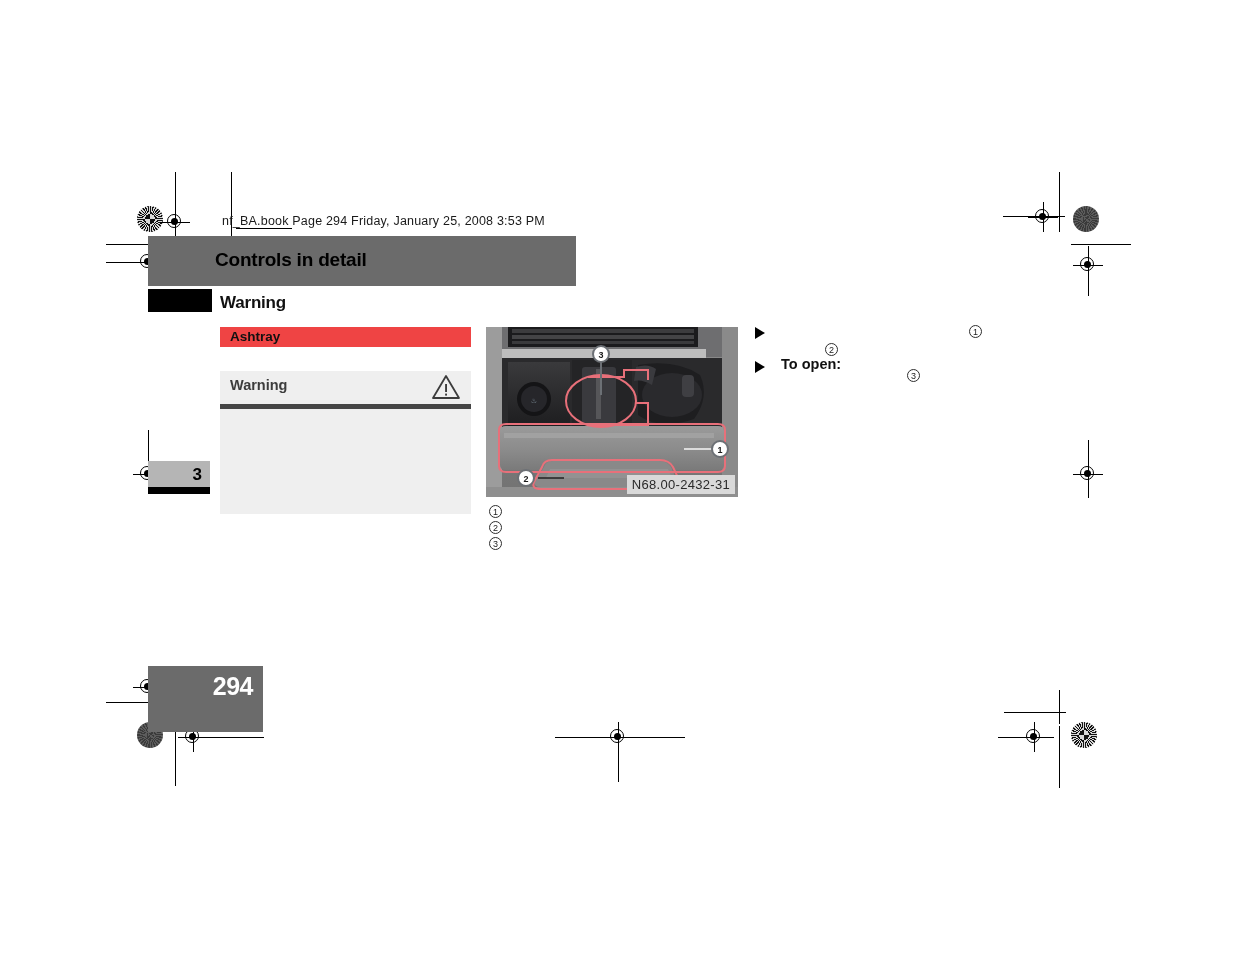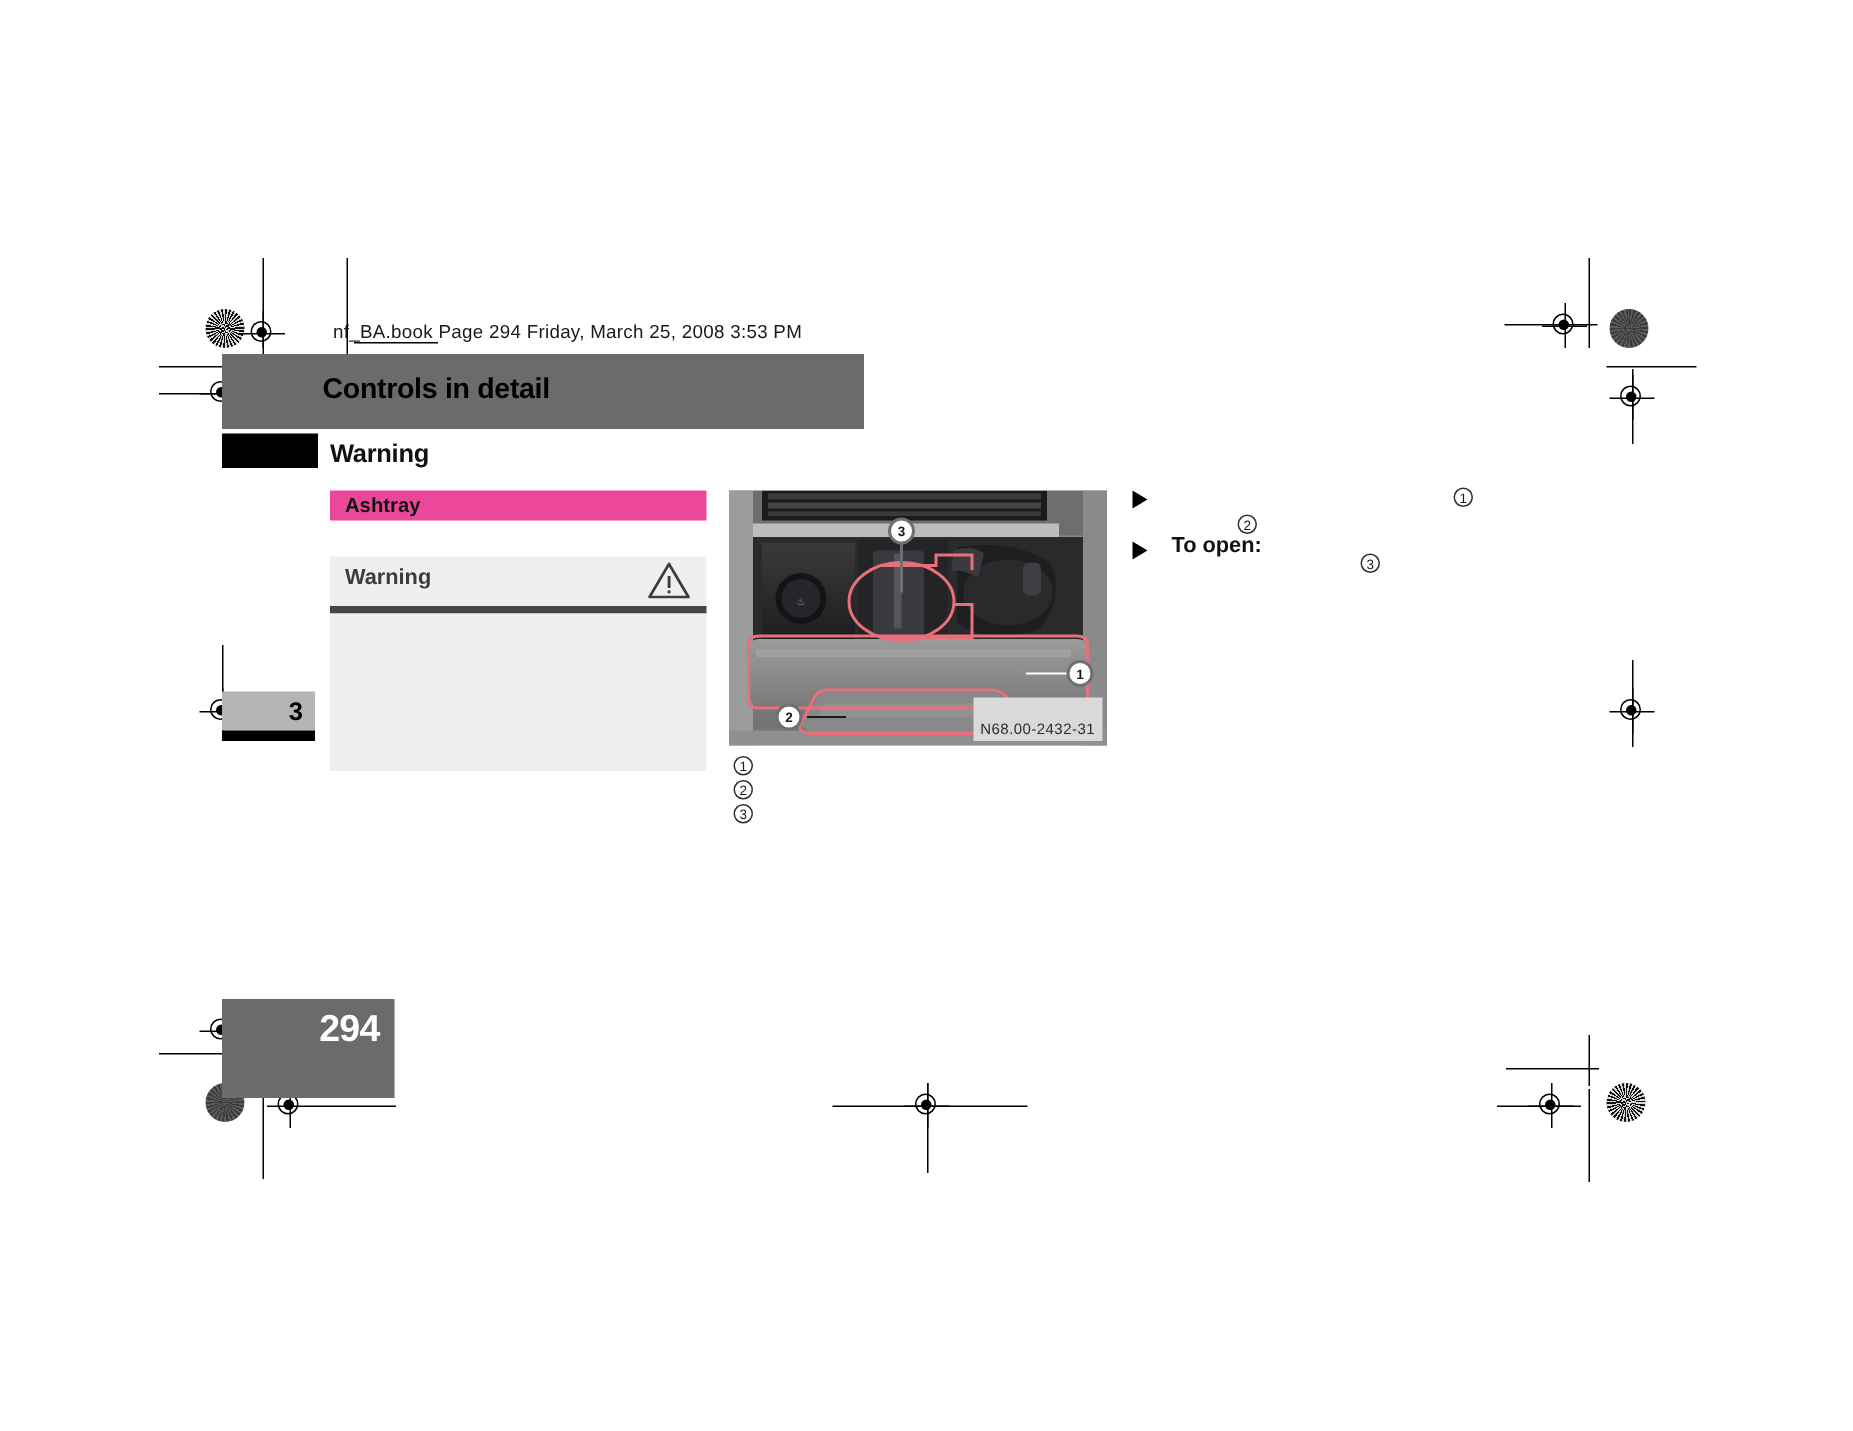--- a/index.html
+++ b/index.html
@@ -172,21 +172,21 @@
 
   
   .panel {
     position: absolute;
     left: 220px;
     top: 327px;
     width: 251px;
   }
   .panel-head {
     height: 20px;
-    background: #ec4899;
+    background: #ef4444;
     position: relative;
   }
   .panel-head .label {
     position: absolute;
     left: 10px;
     top: 2px;
     font-size: 13.5px;
     font-weight: bold;
     color: #111111;
   }
@@ -233,23 +233,23 @@
     height: 170px;
     overflow: hidden;
     background: #8e8e8e;
   }
   .photo-code {
     position: absolute;
     right: 3px;
     bottom: 3px;
     background: #d9d9d9;
     color: #2a2a2a;
-    font-size: 10px;
+    font-size: 13px;
     letter-spacing: 0.3px;
-    padding: 16px 5px 2px 5px;
+    padding: 2px 5px 2px 5px;
     font-family: "Liberation Sans", sans-serif;
   }
 
   
   .legend {
     position: absolute;
     left: 489px;
     top: 501px;
     width: 240px;
   }
@@ -404,21 +404,21 @@
       <div class="cx"></div>
         <div class="cy"></div>
         <div class="ring"></div>
         <div class="dot"></div>
     </div>
     <div class="regline h" style="left:998px; top:737px; width:56px;"></div>
     <div class="regline v" style="left:1059px; top:726px; height:62px;"></div>
     <div class="starmark" style="left:1071px; top:722px;"></div>
   </div>
 
-  <div class="filestamp">nf_BA.book  Page 294  Friday, March 25, 2008  3:53 PM</div>
+  <div class="filestamp">nf_BA.book  Page 294  Friday, January 25, 2008  3:53 PM</div>
 
   <div class="header-band">
     <div class="title">Controls in detail</div>
   </div>
   <div class="black-tab"></div>
   <div class="section-title">Warning</div>
 
   <div class="chapter-tab">
     <span class="num">3</span>
   </div>

